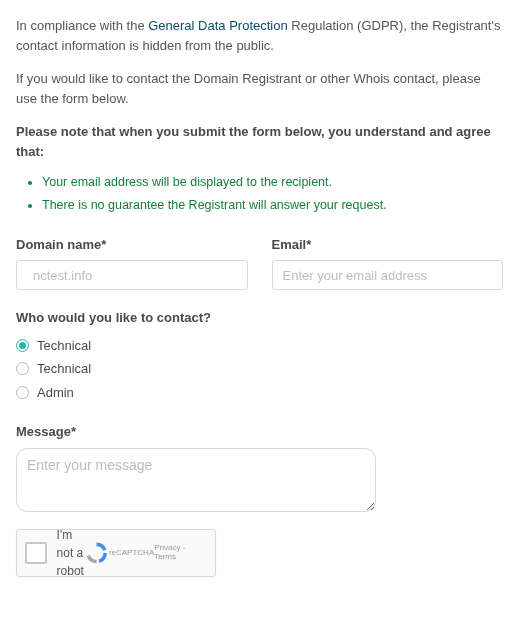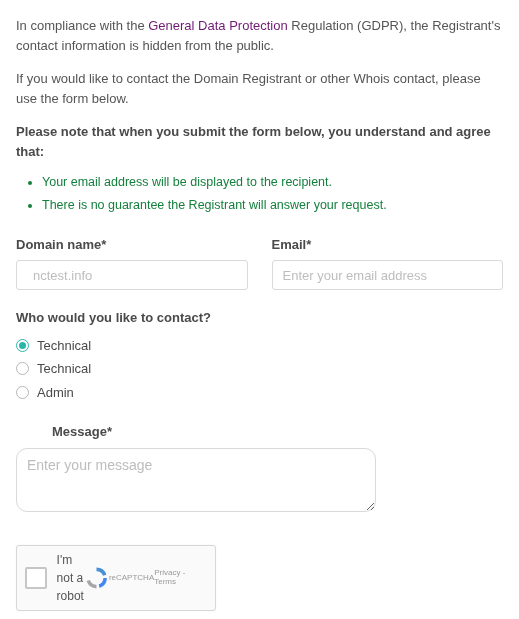--- a/index.html
+++ b/index.html
@@ -4,21 +4,21 @@
 <style>
   * { box-sizing: border-box; margin: 0; padding: 0; }
   body {
     font-family: -apple-system, BlinkMacSystemFont, "Segoe UI", Arial, sans-serif;
     font-size: 13px;
     color: #4a4a4a;
     padding: 16px;
     width: 519px;
     line-height: 1.5;
   }
-  a { color: #701a75; text-decoration: none; }
+  a { color: #0c4a6e; text-decoration: none; }
   .intro1, .intro2 { margin-bottom: 14px; color:#555; }
   .note { font-weight: 600; margin-bottom: 12px; color:#4a4a4a; }
   ul { margin: 0 0 20px 26px; color:#15803d; }
   ul li { margin-bottom: 4px; font-size: 12.5px; }
   .row { display: flex; gap: 24px; margin-bottom: 18px; }
   .col { flex: 1; display: flex; flex-direction: column; }
   label.field-label { font-weight: 600; font-size: 13px; margin-bottom: 6px; color:#4a4a4a; }
   .text-input {
     height: 30px;
     border: 1px solid #d9d9d9;
@@ -42,22 +42,22 @@
   .radio.selected::after {
     content: ""; width: 7px; height: 7px; border-radius: 50%; background: #29b6a8;
   }
   textarea.msg {
     width: 360px; height: 64px; border: 1px solid #d9d9d9; border-radius: 11px;
     padding: 8px 10px; font-size: 14px; font-family: inherit; resize: both;
     color:#888;
   }
   textarea.msg::placeholder { color: #bdbdbd; }
   .captcha {
-    width: 200px; height: 66px; border: 1px solid #d7d7d7; border-radius: 3px;
-    margin: 28px 0 18px 0; display: flex; align-items: center; padding: 0 8px;
+    width: 200px; height: 48px; border: 1px solid #d7d7d7; border-radius: 3px;
+    margin: 12px 0 18px 0; display: flex; align-items: center; padding: 0 8px;
     background: #fafafa; position: relative;
     box-shadow: 0 0 2px rgba(0,0,0,0.05);
   }
   .captcha .cb {
     width: 22px; height: 22px; border: 2px solid #c6c6c6; border-radius: 2px;
     background: #fff; margin-right: 10px;
   }
   .captcha .txt { font-size: 12px; color: #555; flex:1; }
   .captcha .brand { display:flex; flex-direction:row; align-items:center; font-size:8px; color:#999; line-height:1.1; }
   .captcha .brand svg { width: 26px; height: 26px; }
@@ -100,21 +100,21 @@
   <div class="radio-row">
     <span class="radio"></span>
     <span>Technical</span>
   </div>
   <div class="radio-row">
     <span class="radio"></span>
     <span>Admin</span>
   </div>
 </div>
 
-<label class="field-label" style="display:block;margin-bottom:6px;margin-left:36px;">Message*</label>
+<label class="field-label" style="display:block;margin-bottom:6px;">Message*</label>
 <textarea class="msg" placeholder="Enter your message" style=""></textarea>
 
 <div class="captcha">
   <div class="cb"></div>
   <div class="txt">I'm not a robot</div>
   <div class="brand">
     <svg viewBox="0 0 24 24">
         <path fill="#4a90d9" d="M12 2a10 10 0 0 1 9.5 6.9l-3.2 1A6.6 6.6 0 0 0 12 5.4z"></path>
         <path fill="#4285f4" d="M22 12a10 10 0 0 1-6.9 9.5l-1-3.2A6.6 6.6 0 0 0 18.6 12z"></path>
         <path fill="#a6a6a6" d="M12 22A10 10 0 0 1 2.5 15l3.2-1A6.6 6.6 0 0 0 12 18.6z"></path>

